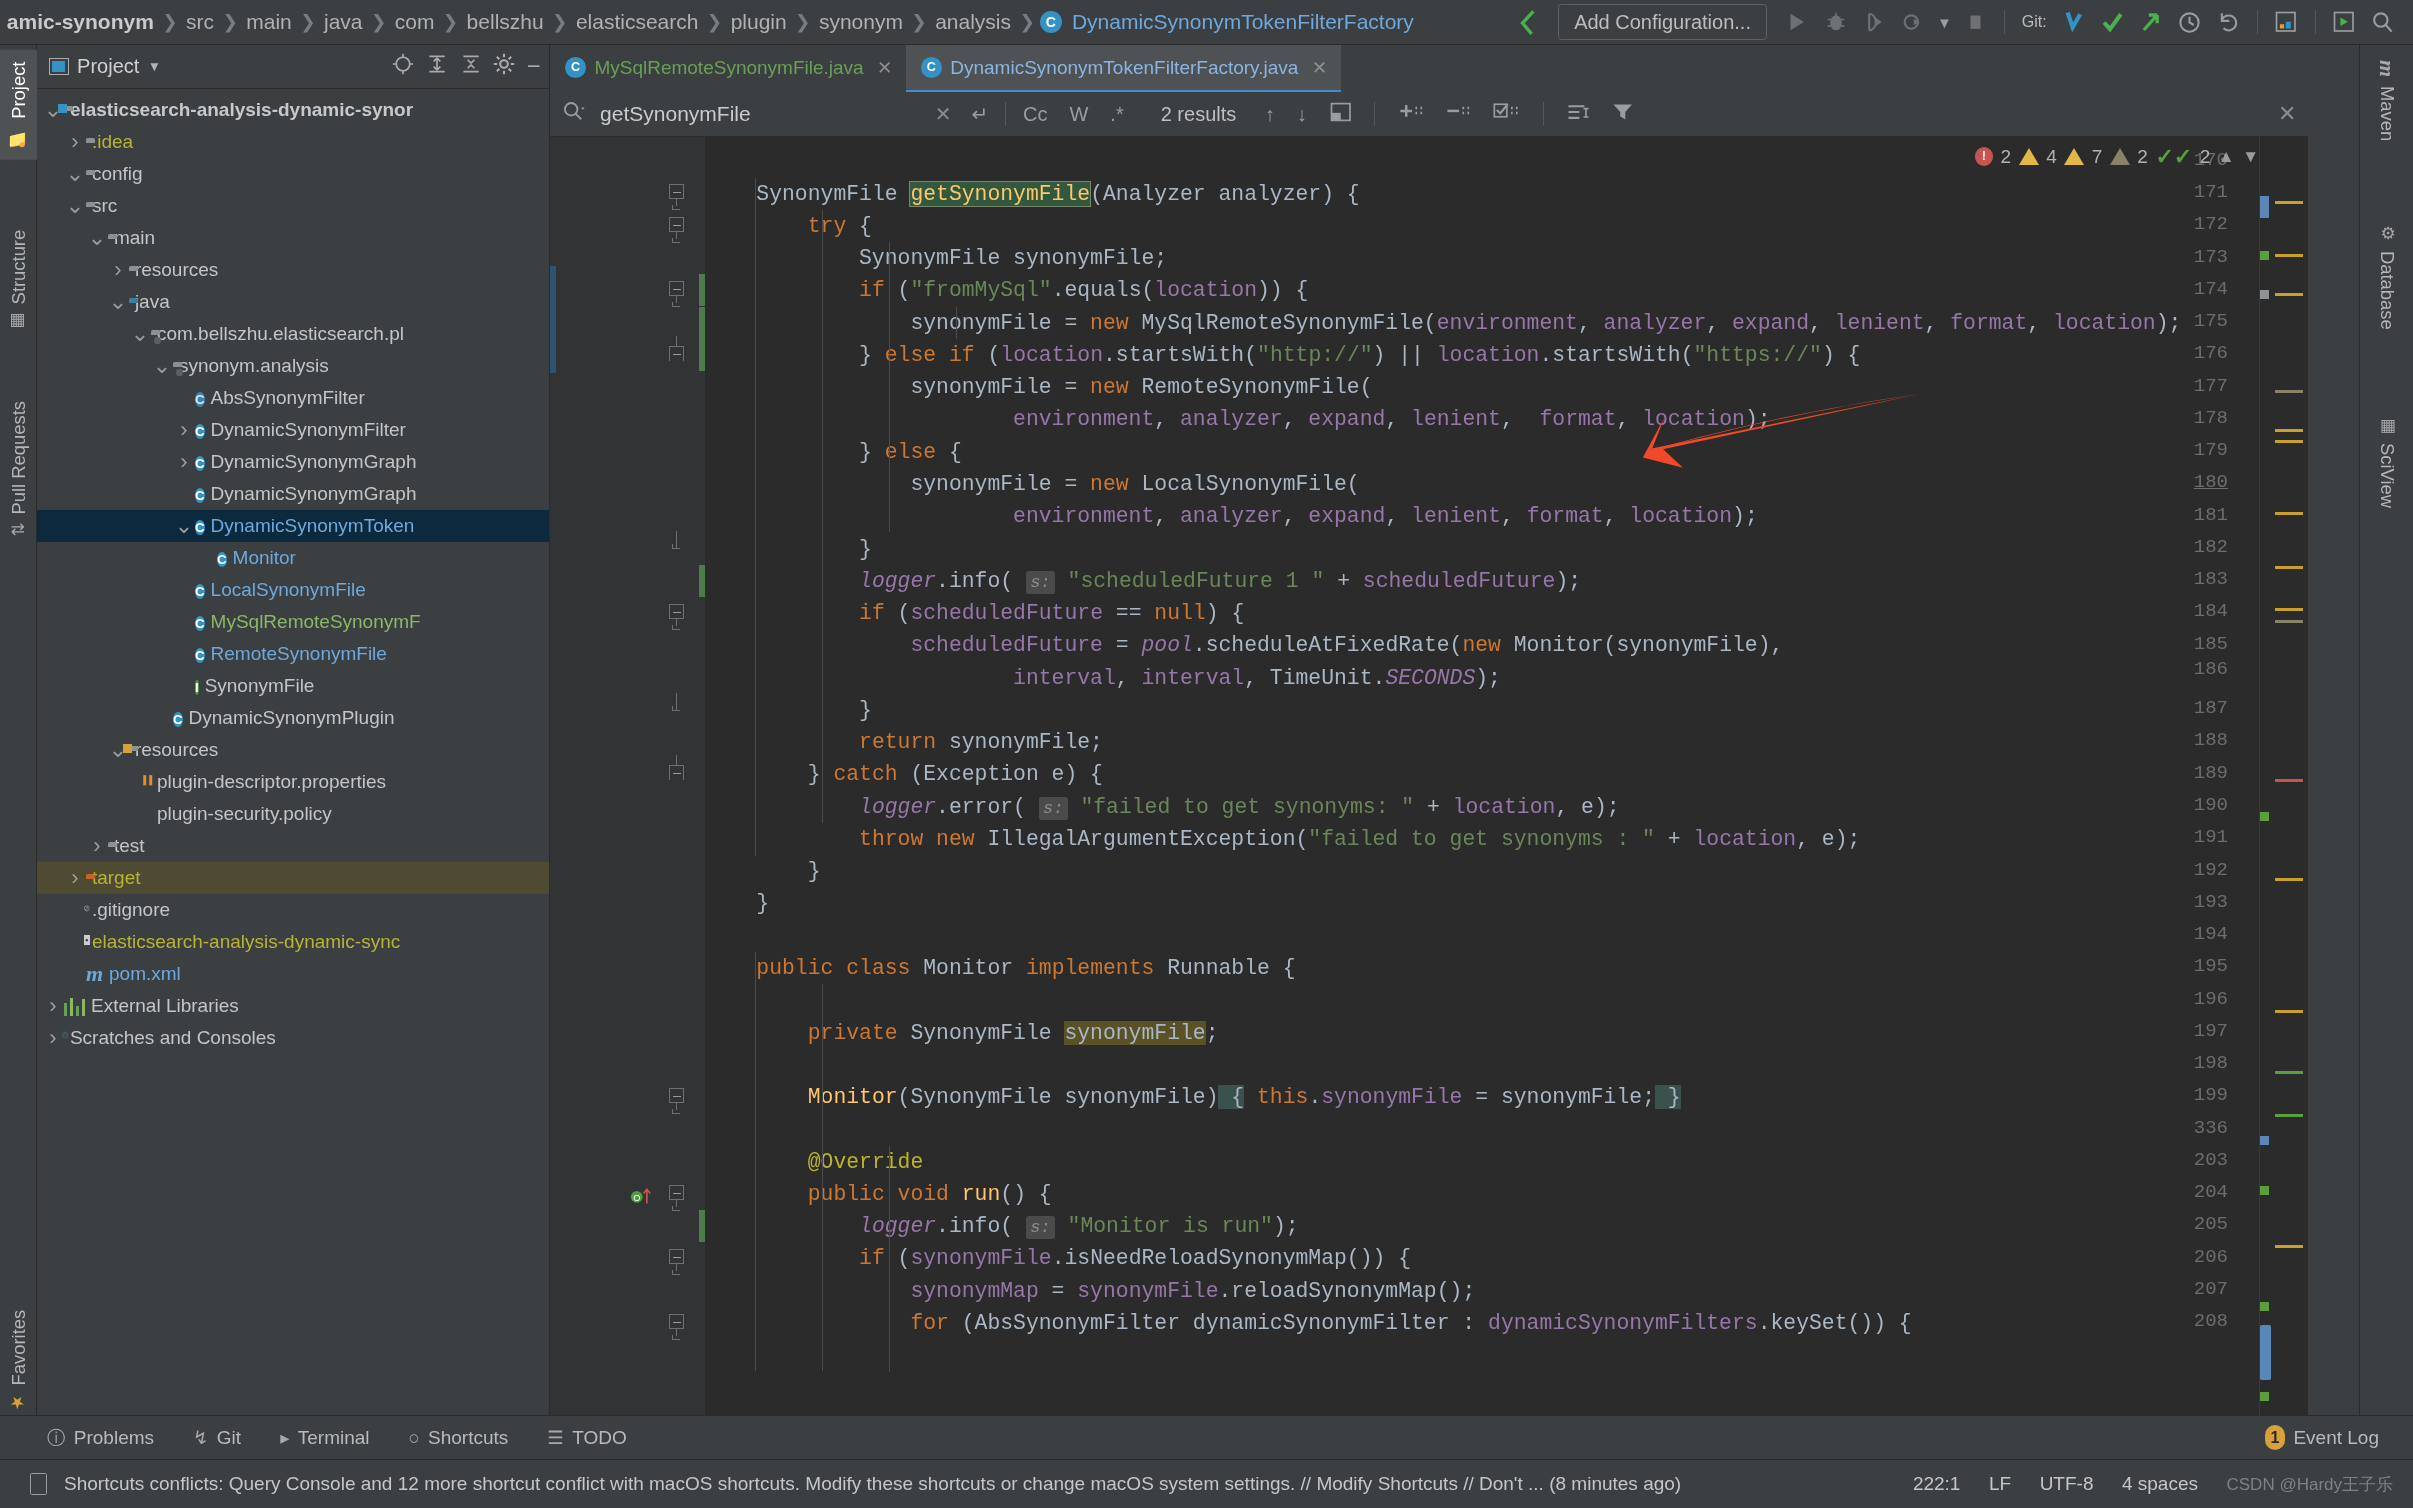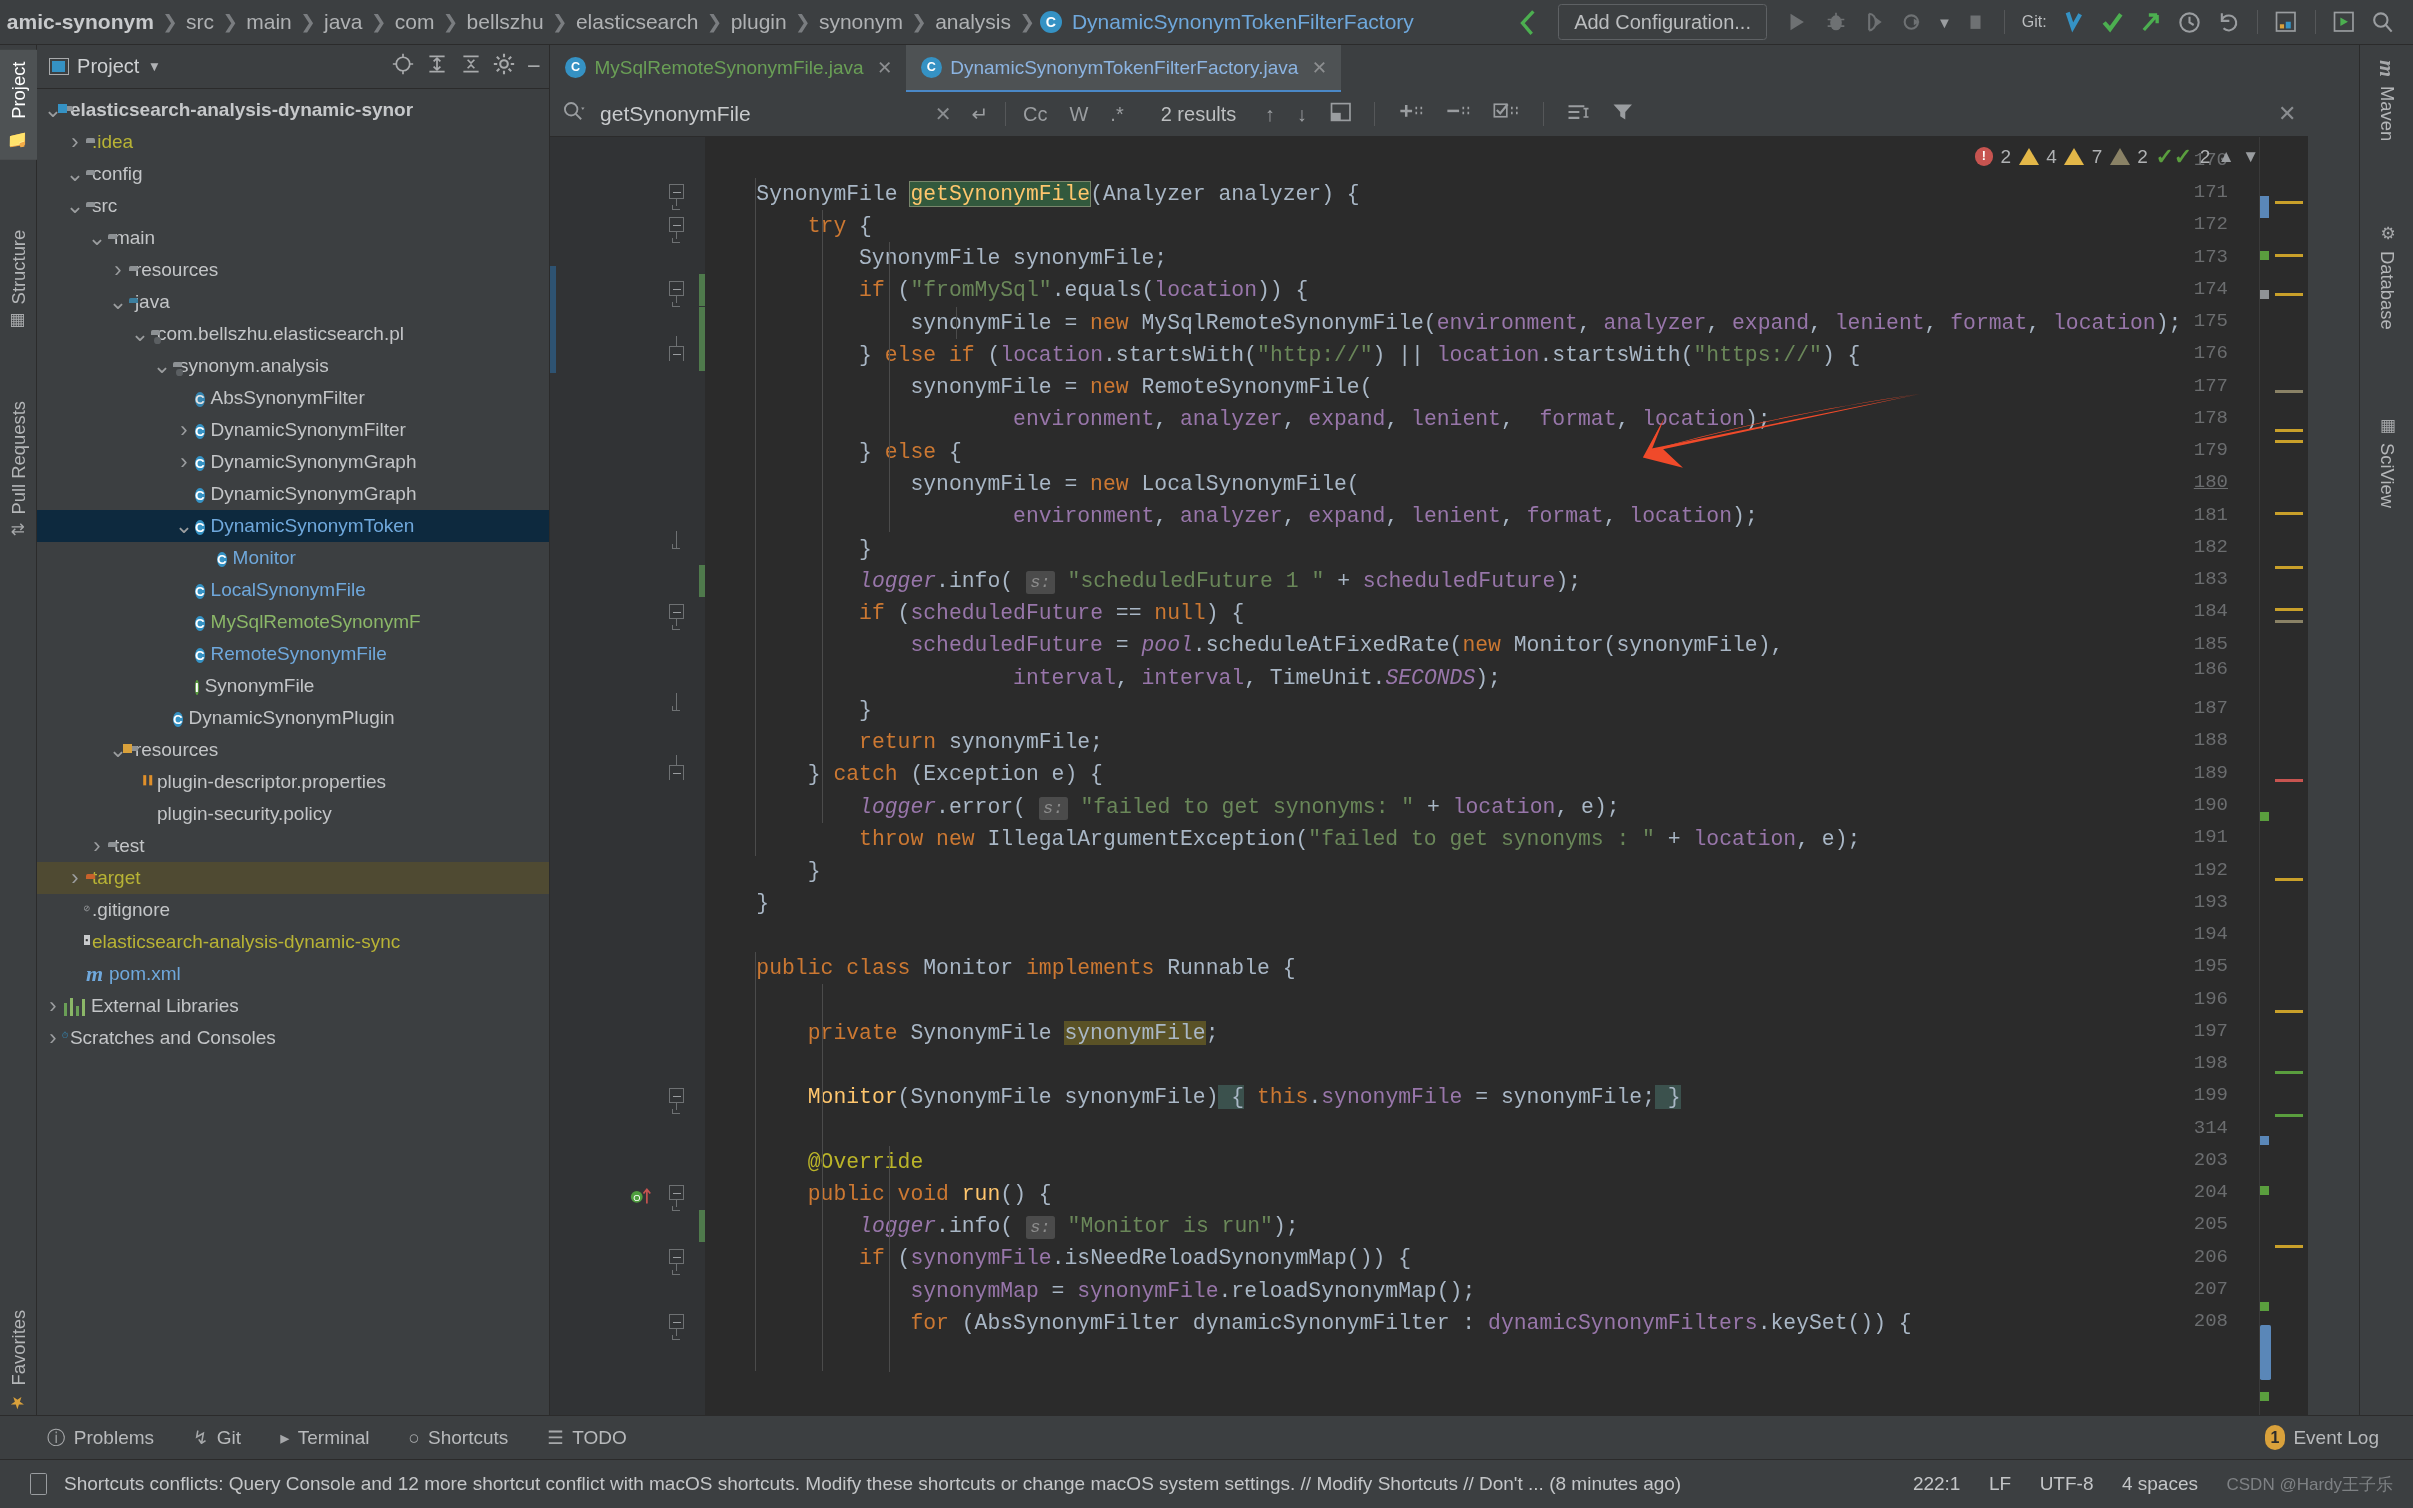--- a/index.html
+++ b/index.html
@@ -765,21 +765,21 @@
           <div class="lnum" style="top: 818px;">195</div>
           <div class="lnum" style="top: 851px;">196</div>
           <div class="lnum" style="top: 883px;">197</div>
           <div class="lnum" style="top: 915px;">198</div>
           <div class="lnum" style="top: 947px;">199</div>
           <div class="fold" style="top: 951px;">
             <div class="box"></div>
             <div class="stem"></div>
             <div class="tip"></div>
           </div>
-          <div class="lnum" style="top: 980px;">314</div>
+          <div class="lnum" style="top: 980px;">336</div>
           <div class="lnum" style="top: 1012px;">203</div>
           <div class="lnum" style="top: 1044px;">204</div>
           <div style="position: absolute; left: 80px; top: 1048px;"><svg width="27" height="22" viewBox="0 0 32 26">
               <circle cx="8" cy="14" r="7" fill="#4f9e3f"></circle>
               <text x="8" y="19" font-size="11" fill="#fff" text-anchor="middle" font-family="sans-serif">O</text>
               <path d="M20 22 V6 M16 10 L20 5 L24 10" stroke="#c75450" stroke-width="2" fill="none"></path>
             </svg></div>
           <div class="fold" style="top: 1048px;">
             <div class="box"></div>
             <div class="stem"></div>

